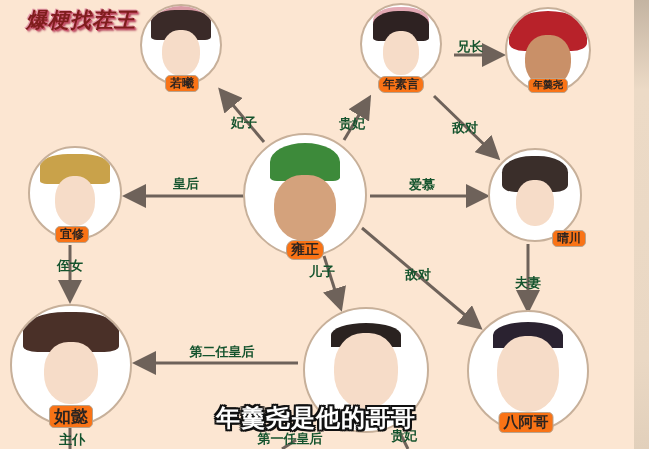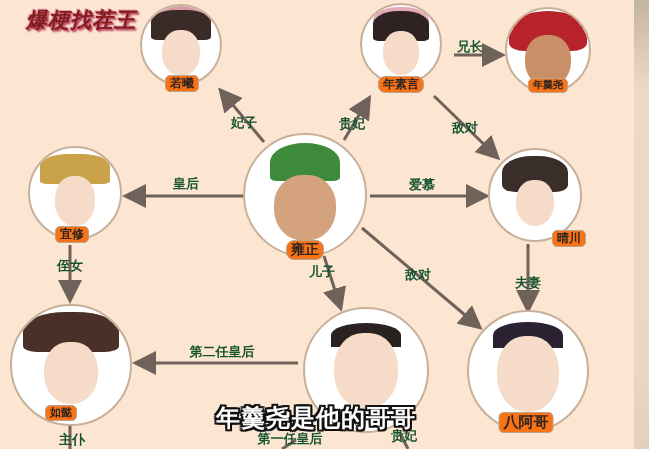--- a/index.html
+++ b/index.html
@@ -90,21 +90,21 @@
 <div class="node" style="left:488px;top:148px;width:94px;height:94px;">
   <div class="hair" style="top:6px;width:66px;height:36px;background:#3a2e2a;border-radius:45% 45% 20% 20%;"></div>
   <div class="face" style="top:30px;width:38px;height:46px;"></div>
 </div>
 <div class="name" style="left:533px;top:230px;font-size:12px;margin-left:36px;">晴川</div>
 
 <div class="node" style="left:10px;top:304px;width:122px;height:122px;">
   <div class="hair" style="top:6px;width:96px;height:40px;background:#4a3028;border-radius:45% 45% 15% 15%;"></div>
   <div class="face" style="top:36px;width:54px;height:62px;"></div>
 </div>
-<div class="name" style="left:61px;top:405px;font-size:11px;">如懿</div>
+<div class="name" style="left:71px;top:405px;font-size:17px;">如懿</div>
 
 <div class="node" style="left:303px;top:307px;width:126px;height:126px;">
   <div class="hair" style="top:14px;width:70px;height:24px;background:#2a2220;border-radius:50% 50% 0 0;"></div>
   <div class="face" style="top:24px;width:64px;height:76px;"></div>
 </div>
 
 <div class="node" style="left:467px;top:310px;width:122px;height:122px;">
   <div class="hair" style="top:10px;width:70px;height:26px;background:#2a2230;border-radius:50% 50% 0 0;"></div>
   <div class="face" style="top:24px;width:62px;height:76px;"></div>
 </div>

